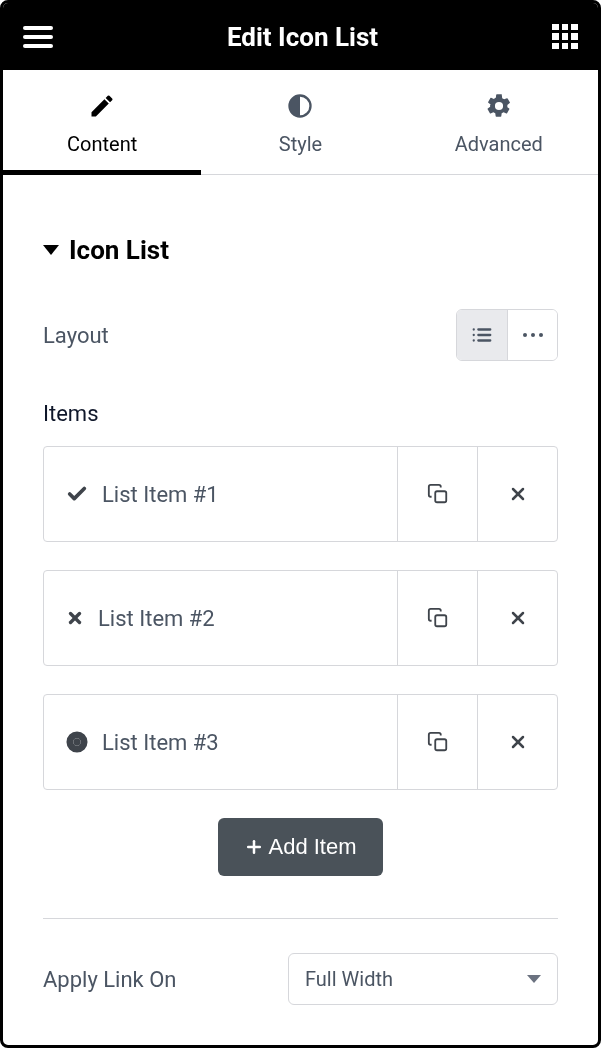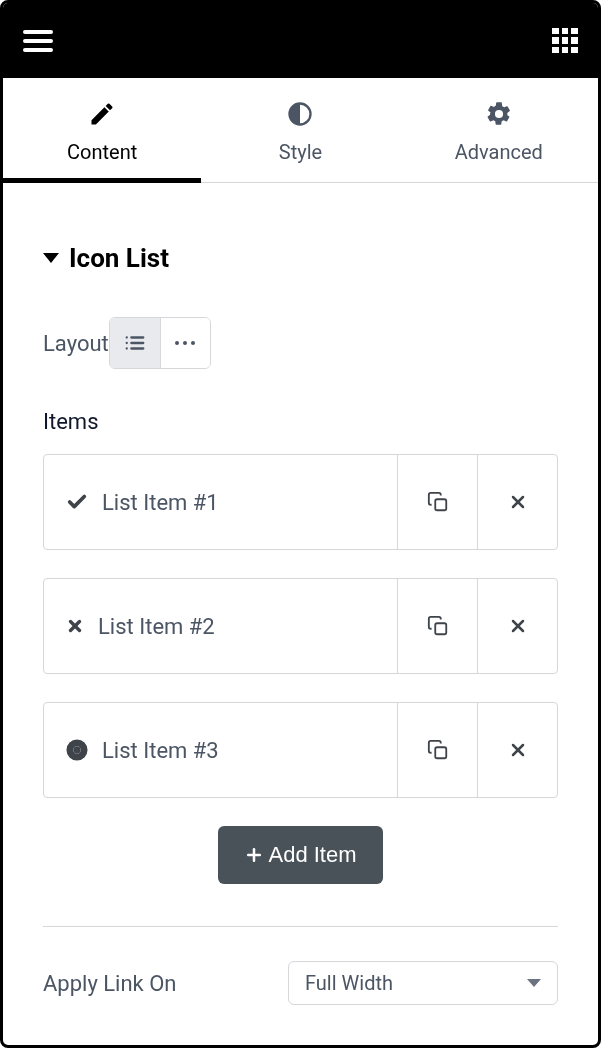--- a/index.html
+++ b/index.html
@@ -97,20 +97,21 @@
     border-top: 10px solid #000;
   }
   .section-header .section-title {
     font-size: 26px;
     font-weight: 700;
     color: #000;
   }
   .field-row {
     display: flex;
     align-items: center;
+    justify-content: space-between;
     margin-bottom: 40px;
   }
   .field-label {
     font-size: 22px;
     color: #4b5563;
   }
   
   .layout-toggle {
     display: flex;
     border: 1px solid #d6d7db;
@@ -188,21 +189,21 @@
   }
   
   .dropdown-row {
     display: flex;
     align-items: center;
     justify-content: space-between;
   }
   .dropdown {
     border: 1px solid #d6d7db;
     border-radius: 6px;
-    height: 44px;
+    height: 52px;
     width: 270px;
     display: flex; align-items: center; justify-content: space-between;
     padding: 0 16px;
     cursor: pointer;
     color: #4b5563;
     font-size: 20px;
   }
   .dropdown .caret-down {
     width: 0; height: 0;
     border-left: 7px solid transparent;
@@ -213,20 +214,21 @@
 </style>
 </head>
 <body>
 
 <div class="header">
   <div class="hamburger-icon">
     <span></span>
       <span></span>
       <span></span>
   </div>
+  <div class="title">Edit Icon List</div>
   <div class="dots-grid-icon">
     <span></span>
       <span></span>
       <span></span>
     <span></span>
       <span></span>
       <span></span>
     <span></span>
       <span></span>
       <span></span>

